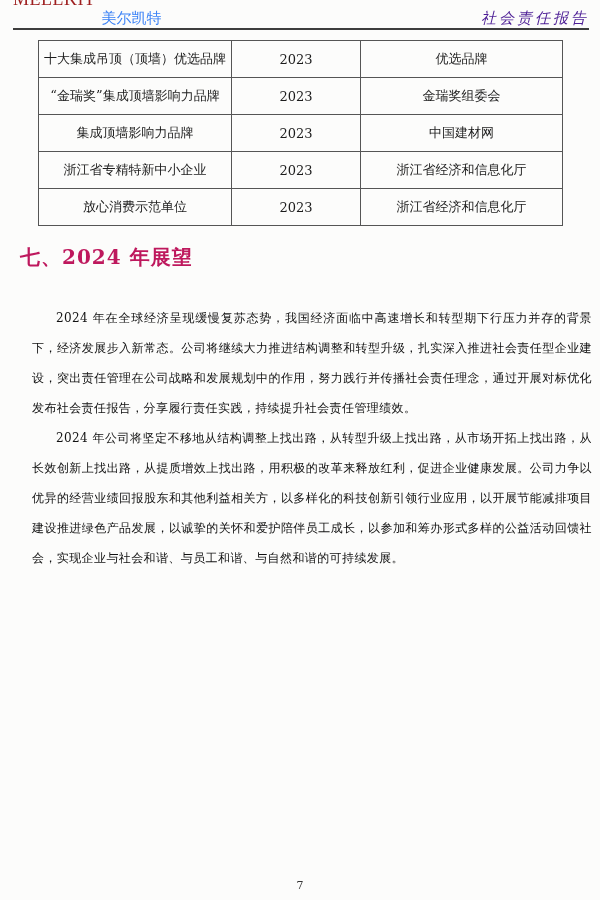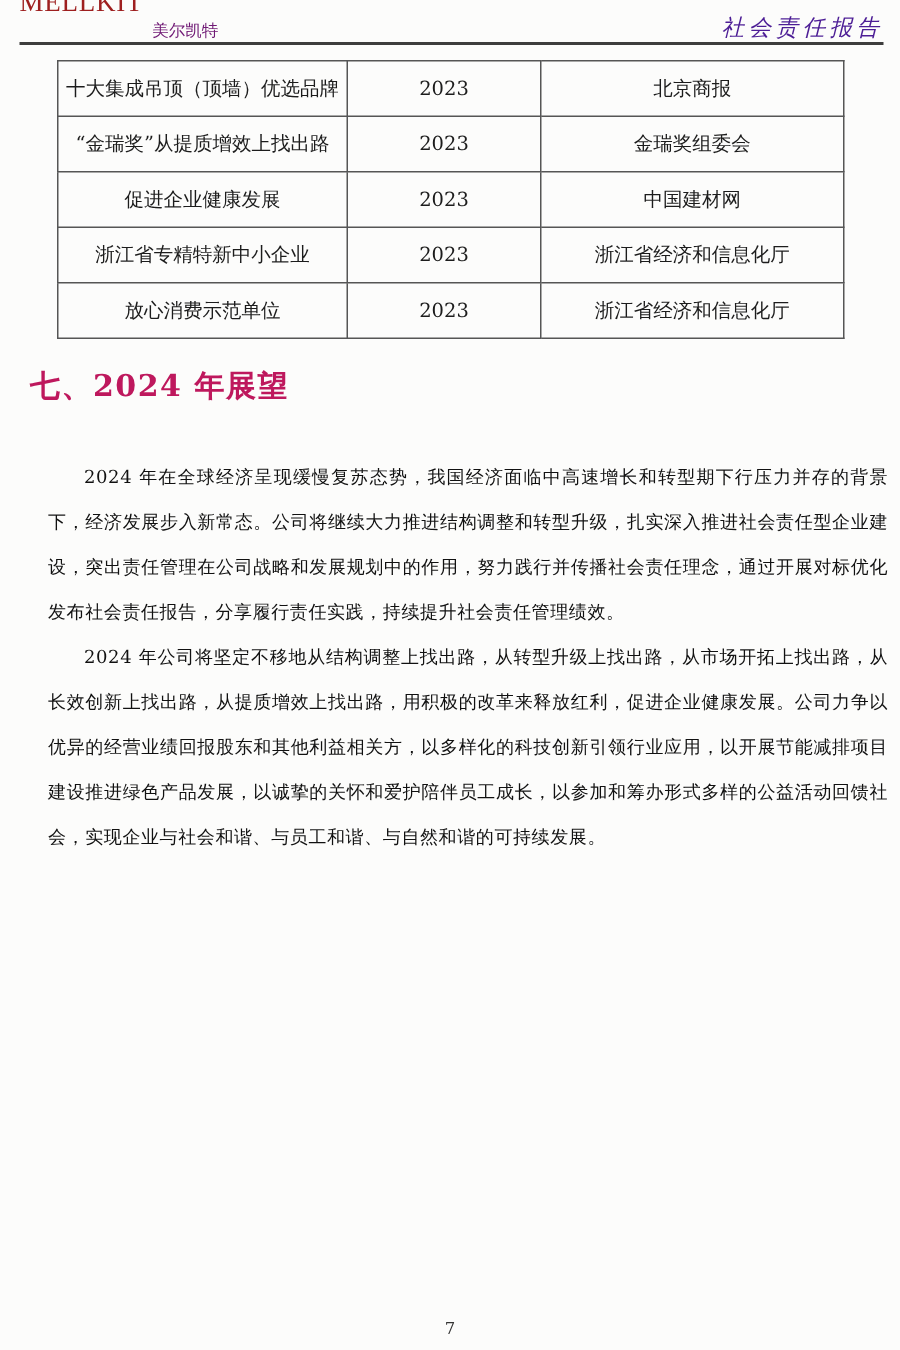--- a/index.html
+++ b/index.html
@@ -25,21 +25,21 @@
     justify-content: space-between;
     align-items: flex-end;
   }
   .logo { display: flex; align-items: center; gap: 6px; }
   .logo-en {
     color: #9e1f1f;
     font-size: 18px;
     letter-spacing: 0.5px;
     font-family: "Liberation Serif", "DejaVu Serif", serif;
   }
-  .logo-cn { color: #701a75; font-size: 11px; margin-top: 38px; }
+  .logo-cn { color: #3b82f6; font-size: 15px; margin-top: 38px; }
   .doc-title {
     color: #4c1d95;
     font-size: 15px;
     font-style: italic;
     letter-spacing: 3px;
   }
   .header-rule {
     position: absolute;
     top: 28px; left: 13px;
     width: 576px; height: 2px;
@@ -124,29 +124,29 @@
   <table class="awards">
     <colgroup>
         <col class="c1">
         <col class="c2">
         <col class="c3">
       </colgroup>
     <tbody>
       <tr>
         <td>十大集成吊顶（顶墙）优选品牌</td>
         <td>2023</td>
-        <td>北京商报</td>
+        <td>优选品牌</td>
       </tr>
       <tr>
-        <td>“金瑞奖”从提质增效上找出路</td>
+        <td>“金瑞奖”集成顶墙影响力品牌</td>
         <td>2023</td>
         <td>金瑞奖组委会</td>
       </tr>
       <tr>
-        <td>促进企业健康发展</td>
+        <td>集成顶墙影响力品牌</td>
         <td>2023</td>
         <td>中国建材网</td>
       </tr>
       <tr>
         <td>浙江省专精特新中小企业</td>
         <td>2023</td>
         <td>浙江省经济和信息化厅</td>
       </tr>
       <tr>
         <td>放心消费示范单位</td>

